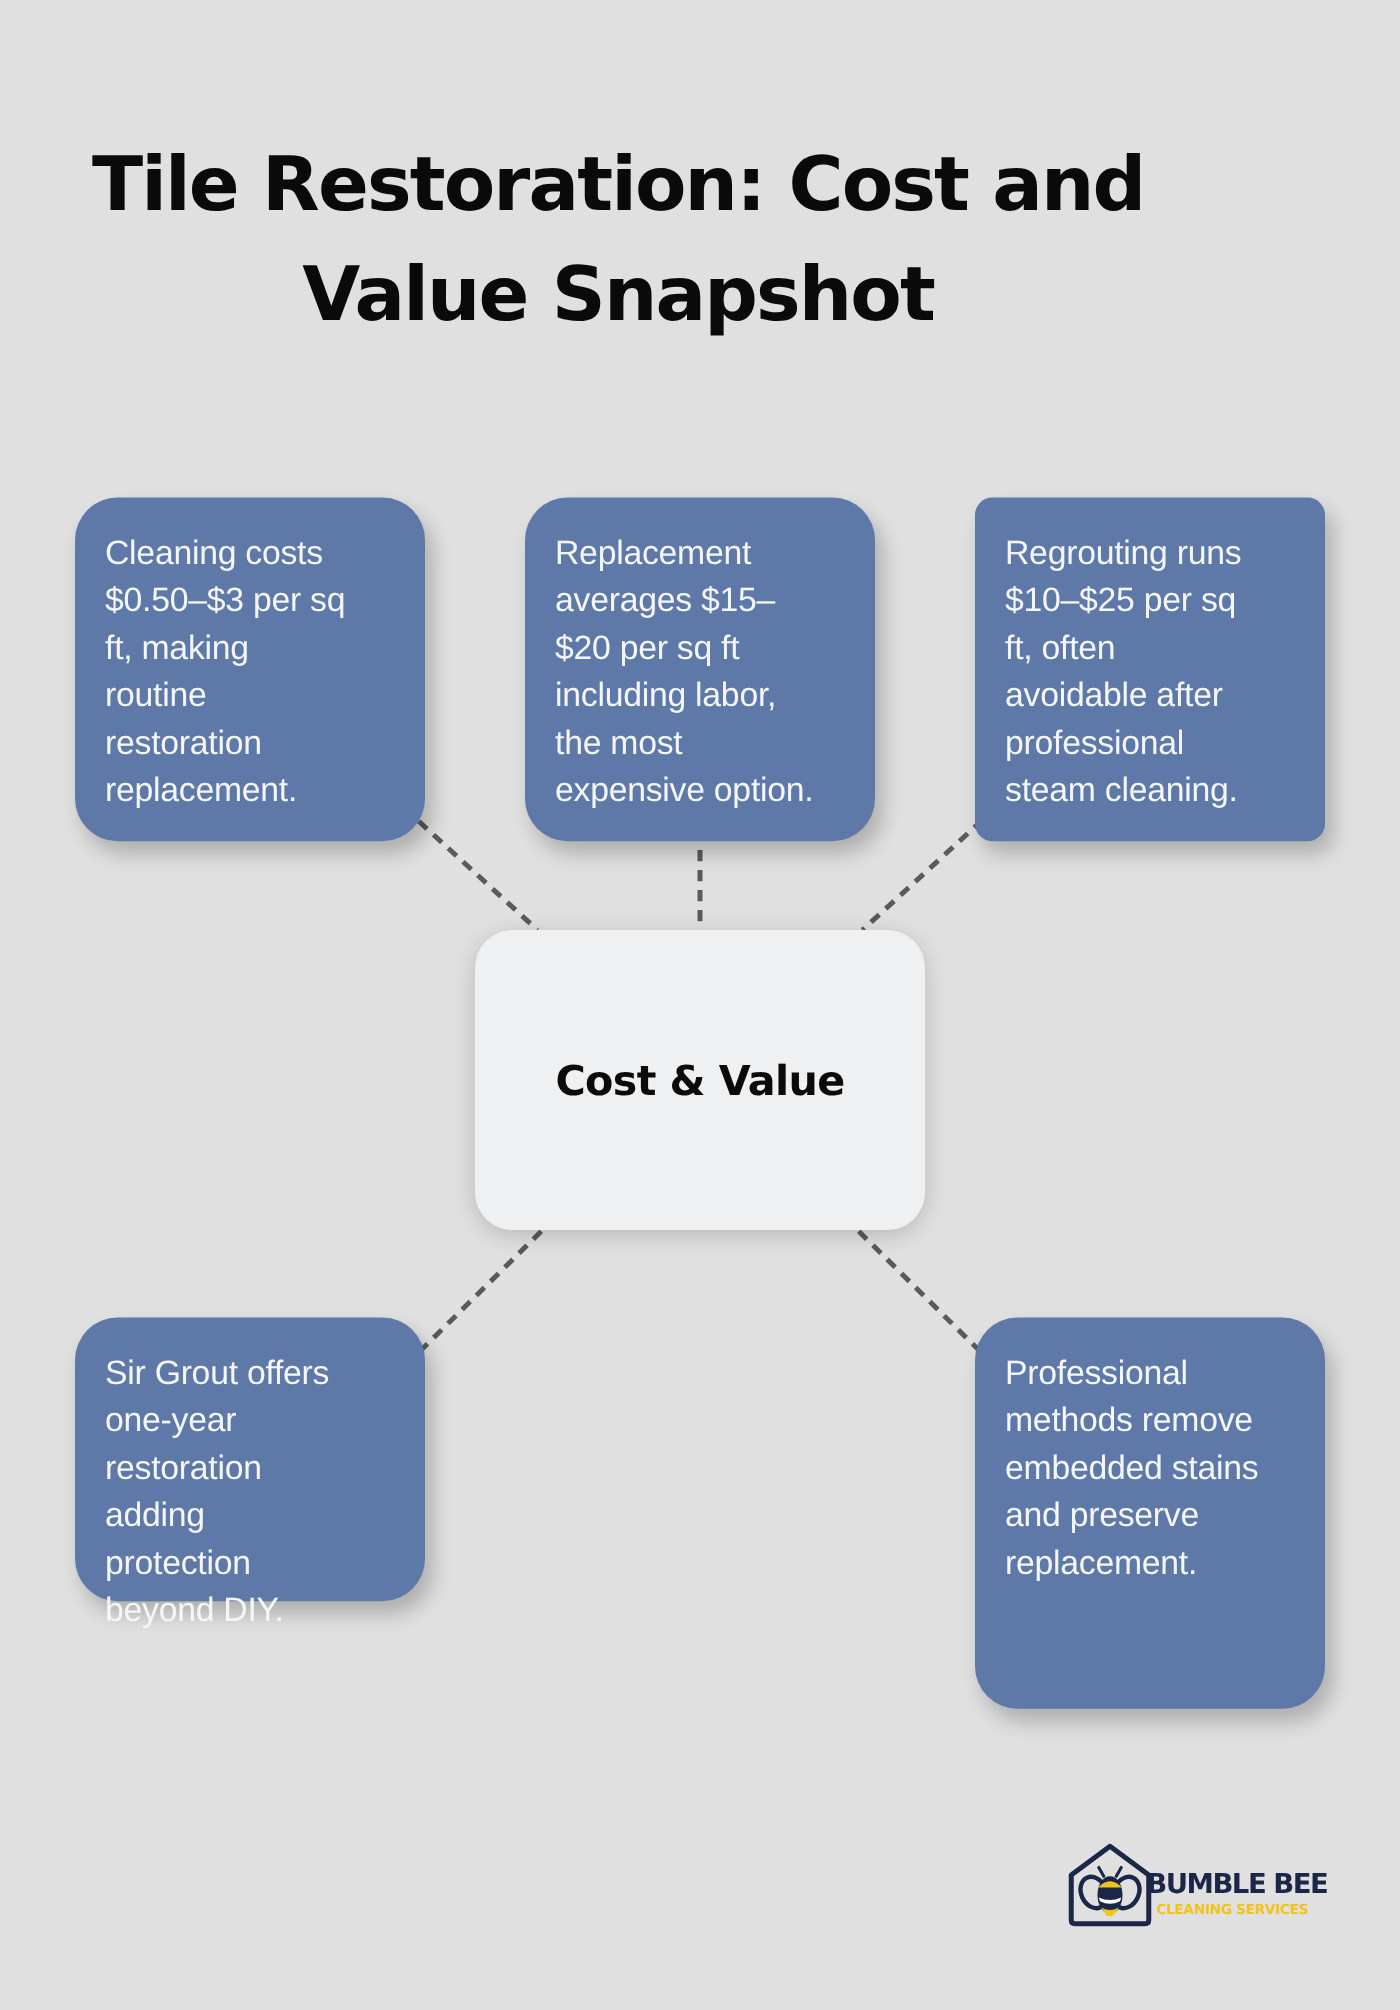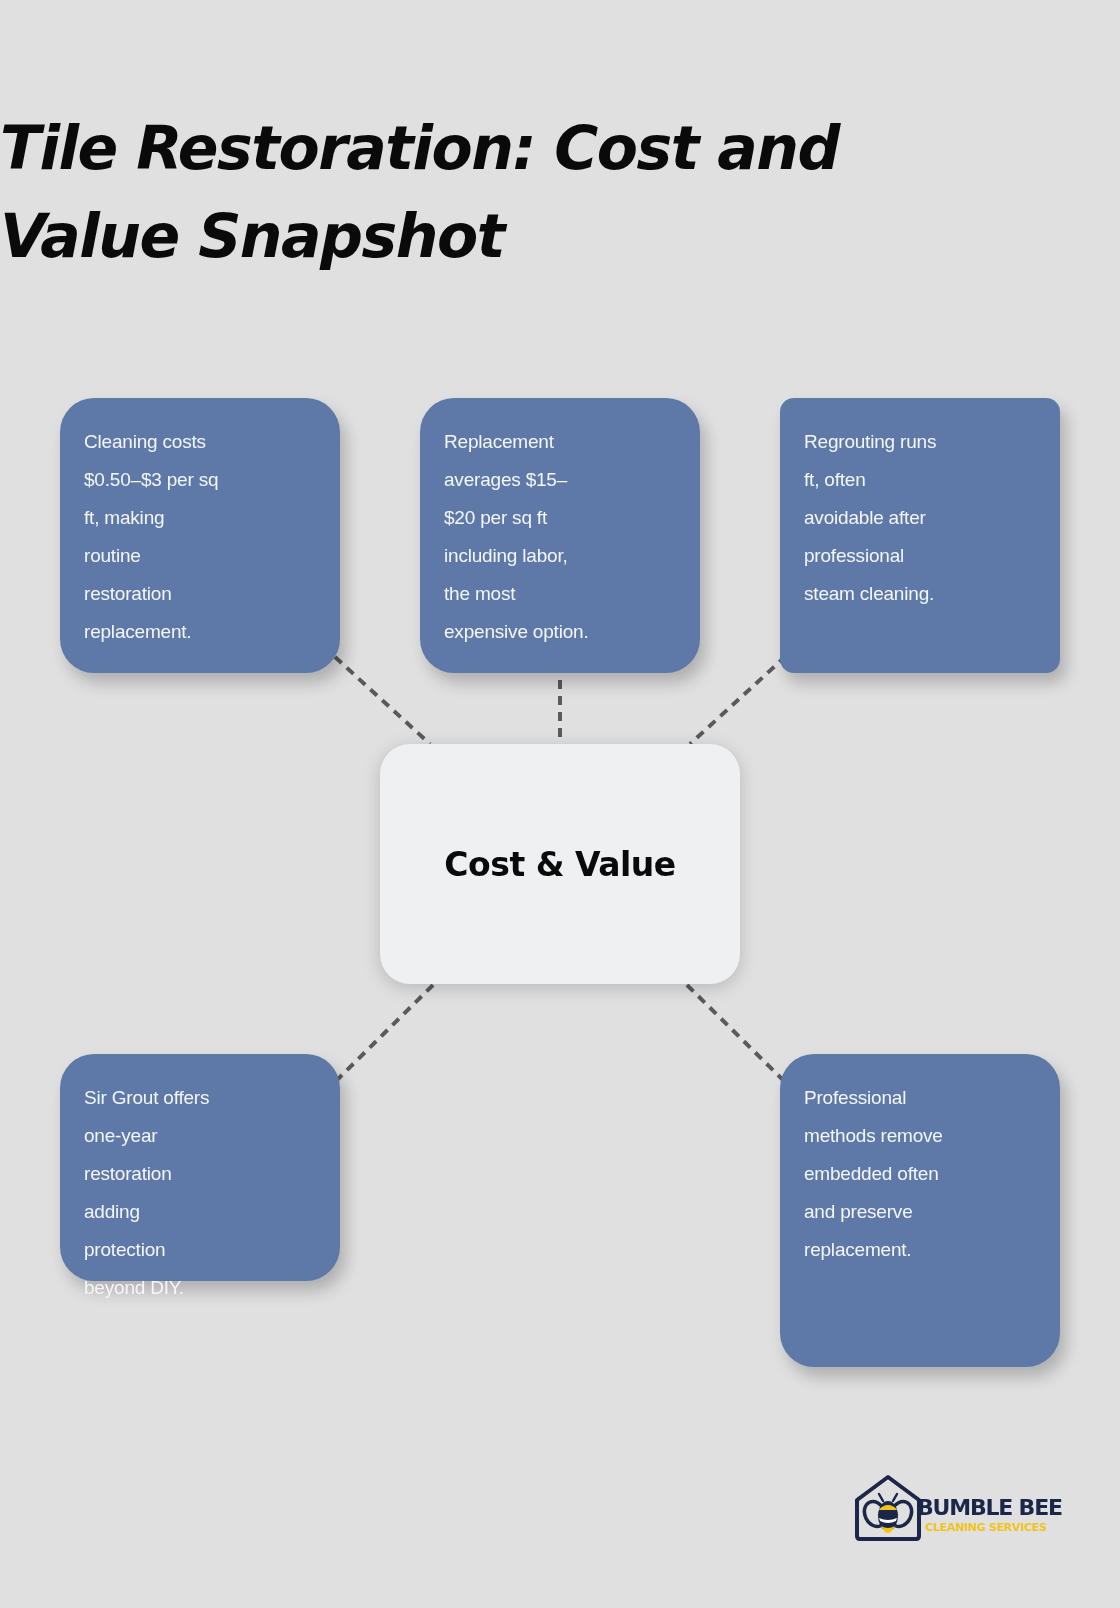--- a/index.html
+++ b/index.html
@@ -6,46 +6,46 @@
     body {
       width: 1120px; height: 1608px;
       background: #dfe0df;
       position: relative;
       overflow: hidden;
       font-family: "DejaVu Sans", "Liberation Sans", sans-serif;
     }
     .title {
       position: absolute;
       left: 0; top: 104px; width: 989px;
+      text-align: center;
       font-family: "DejaVu Sans", sans-serif;
       font-weight: bold;
       font-size: 60px;
       line-height: 88px;
       color: #0a0a0a;
       letter-spacing: -1.5px;
       margin: 0;
-      font-style: italic;
     }
     .title span { display: block; }
     svg.connectors {
       position: absolute; left: 0; top: 0;
       width: 1120px; height: 1608px;
       pointer-events: none;
     }
     .node {
       position: absolute;
       width: 280px;
       background: #5e79a8;
       border-radius: 34px;
       box-shadow: 6px 10px 16px rgba(0,0,0,0.22);
       color: #f4f6fa;
       box-sizing: border-box;
       padding: 25px 18px 0 24px;
       font-family: "Liberation Sans", sans-serif;
-      font-size: 19px;
+      font-size: 27px;
       line-height: 38px;
       letter-spacing: -0.2px;
     }
     .node .line { display: block; white-space: nowrap; }
     .center {
       position: absolute;
       left: 380px; top: 744px;
       width: 360px; height: 240px;
       background: #eff0f1;
       border-radius: 30px;
@@ -117,20 +117,21 @@
   <span class="line">Replacement</span>
   <span class="line">averages $15–</span>
   <span class="line">$20 per sq ft</span>
   <span class="line">including labor,</span>
   <span class="line">the most</span>
   <span class="line">expensive option.</span>
 </div>
 
 <div class="node" style="left:780px; top:398px; height:275px;border-radius:14px;">
   <span class="line">Regrouting runs</span>
+  <span class="line">$10–$25 per sq</span>
   <span class="line">ft, often</span>
   <span class="line">avoidable after</span>
   <span class="line">professional</span>
   <span class="line">steam cleaning.</span>
 </div>
 
 <div class="center">
   <span class="center-label">Cost &amp; Value</span>
 </div>
 
@@ -139,21 +140,21 @@
   <span class="line">one-year</span>
   <span class="line">restoration</span>
   <span class="line">adding</span>
   <span class="line">protection</span>
   <span class="line">beyond DIY.</span>
 </div>
 
 <div class="node" style="left:780px; top:1054px; height:313px;">
   <span class="line">Professional</span>
   <span class="line">methods remove</span>
-  <span class="line">embedded often</span>
+  <span class="line">embedded stains</span>
   <span class="line">and preserve</span>
   <span class="line">replacement.</span>
 </div>
 
 <div class="logo">
   <svg class="logo-icon" viewBox="0 0 70 68" xmlns="http://www.w3.org/2000/svg">
     <path d="M4 26 L35 3 L66 26 L66 62 Q66 65 63 65 L7 65 Q4 65 4 62 Z" fill="none" stroke="#1b2748" stroke-width="4" stroke-linejoin="round"></path>
     <ellipse cx="22" cy="40" rx="10" ry="13" fill="none" stroke="#1b2748" stroke-width="3.5" transform="rotate(-25 22 40)"></ellipse>
     <ellipse cx="48" cy="40" rx="10" ry="13" fill="none" stroke="#1b2748" stroke-width="3.5" transform="rotate(25 48 40)"></ellipse>
     <ellipse cx="35" cy="42" rx="10" ry="15" fill="#1b2748"></ellipse>

